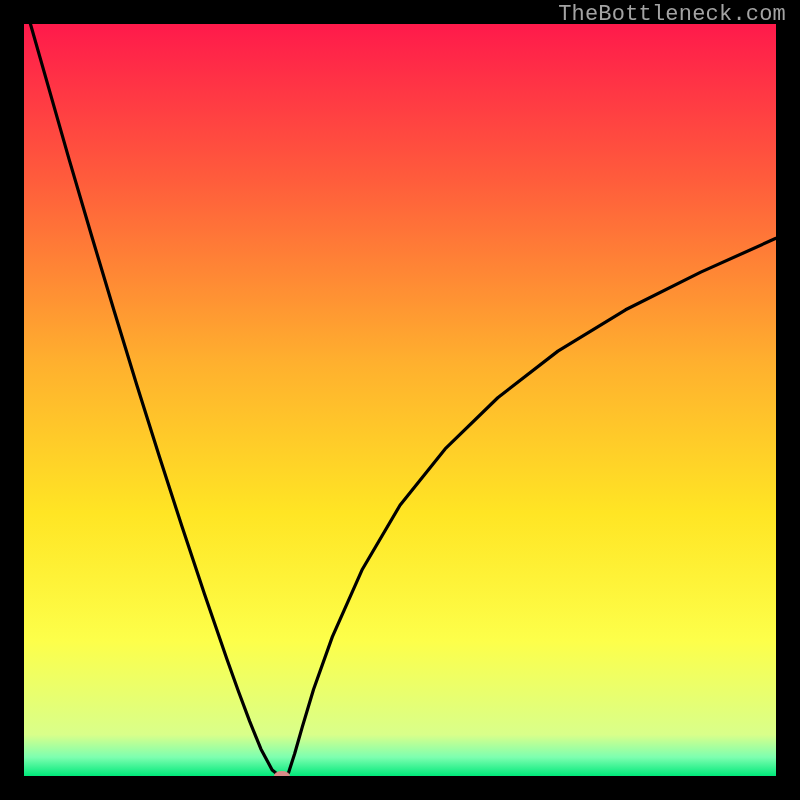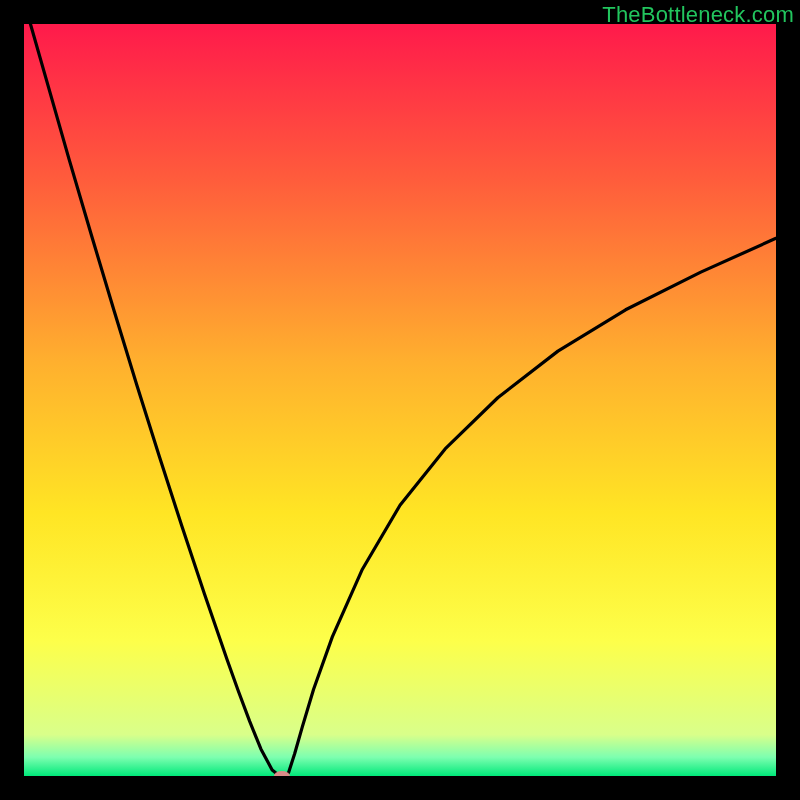--- a/index.html
+++ b/index.html
@@ -22,26 +22,27 @@
   .plot {
     position: absolute;
     left: 0;
     top: 0;
     width: 752px;
     height: 752px;
   }
   .watermark {
     position: absolute;
     top: 2px;
-    right: 6px;
-    color: #22c55e;
+    right: 14px;
+    color: #a3a3a3;
     font-size: 22px;
     font-weight: 400;
     letter-spacing: 0.2px;
     user-select: none;
+    font-family: Liberation Mono, monospace;
   }
   svg { display: block; }
 </style>
 </head>
 <body>
 
 <div class="frame">
   <svg class="plot" viewBox="0 0 752 752">
     <defs>
       <linearGradient id="bg-grad" x1="0" y1="0" x2="0" y2="1">

